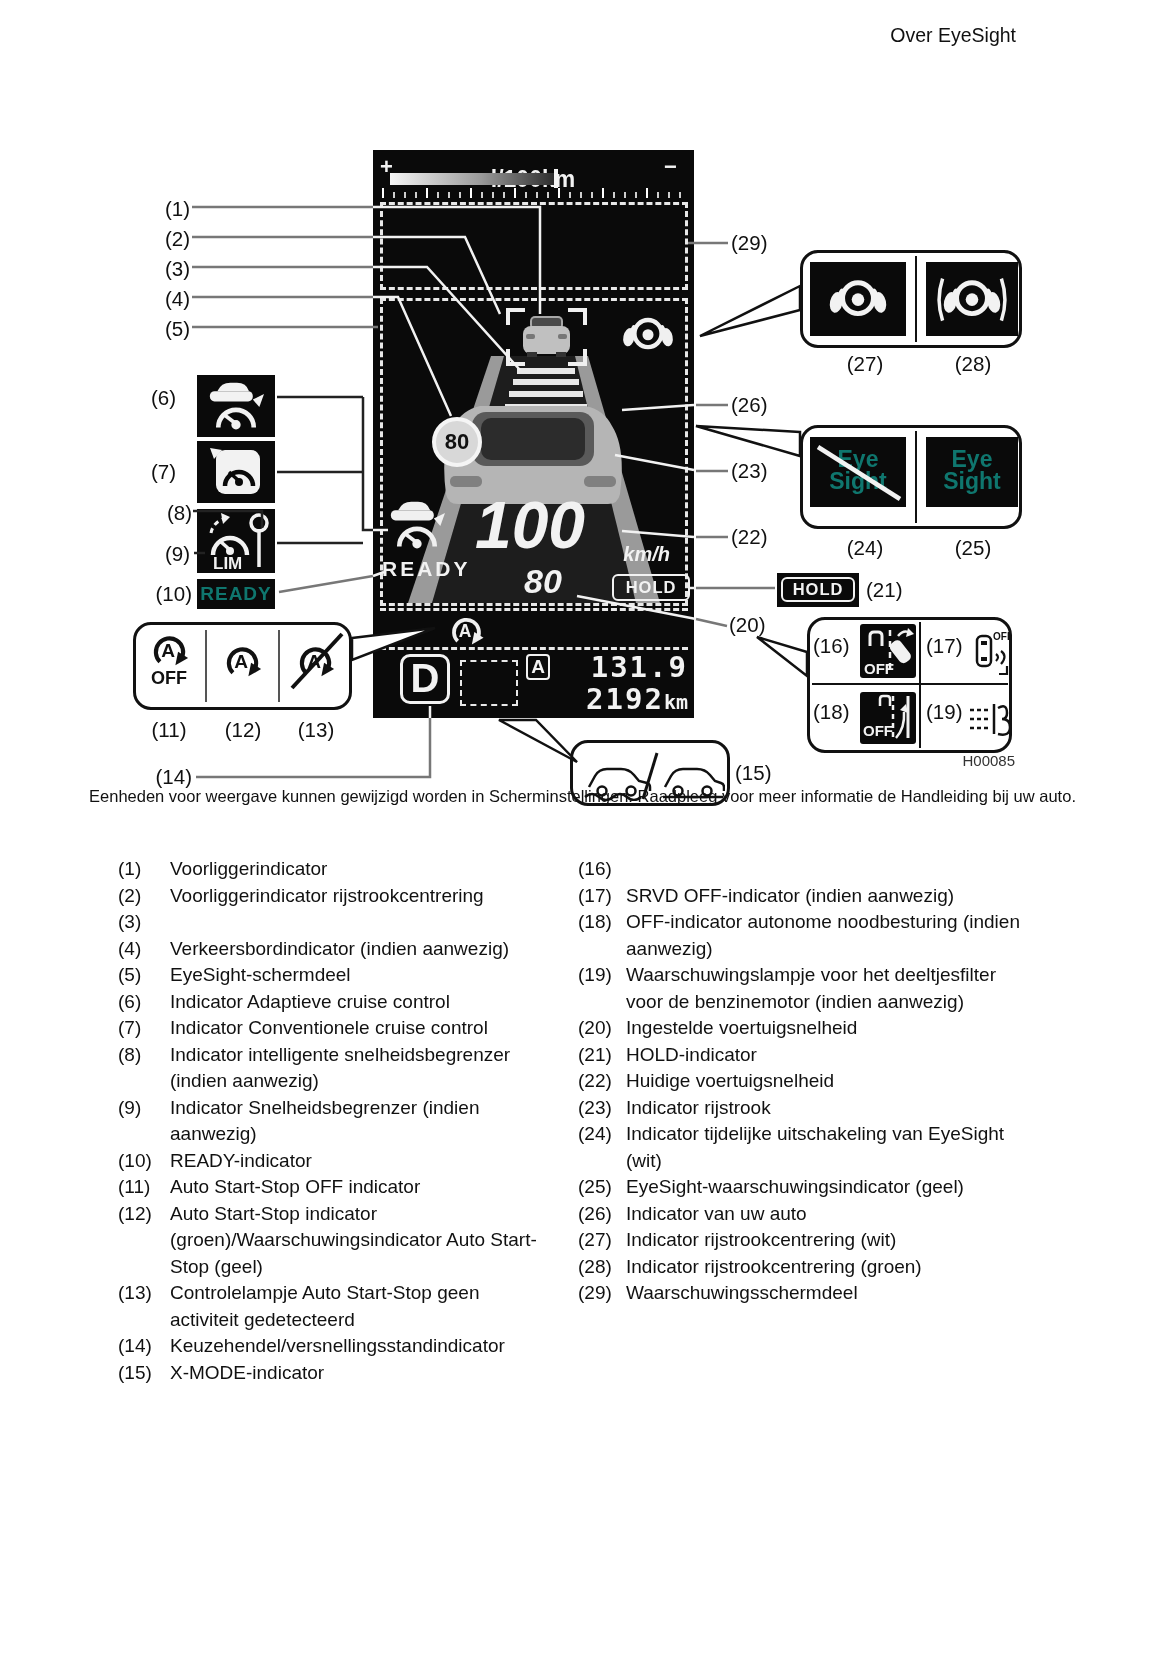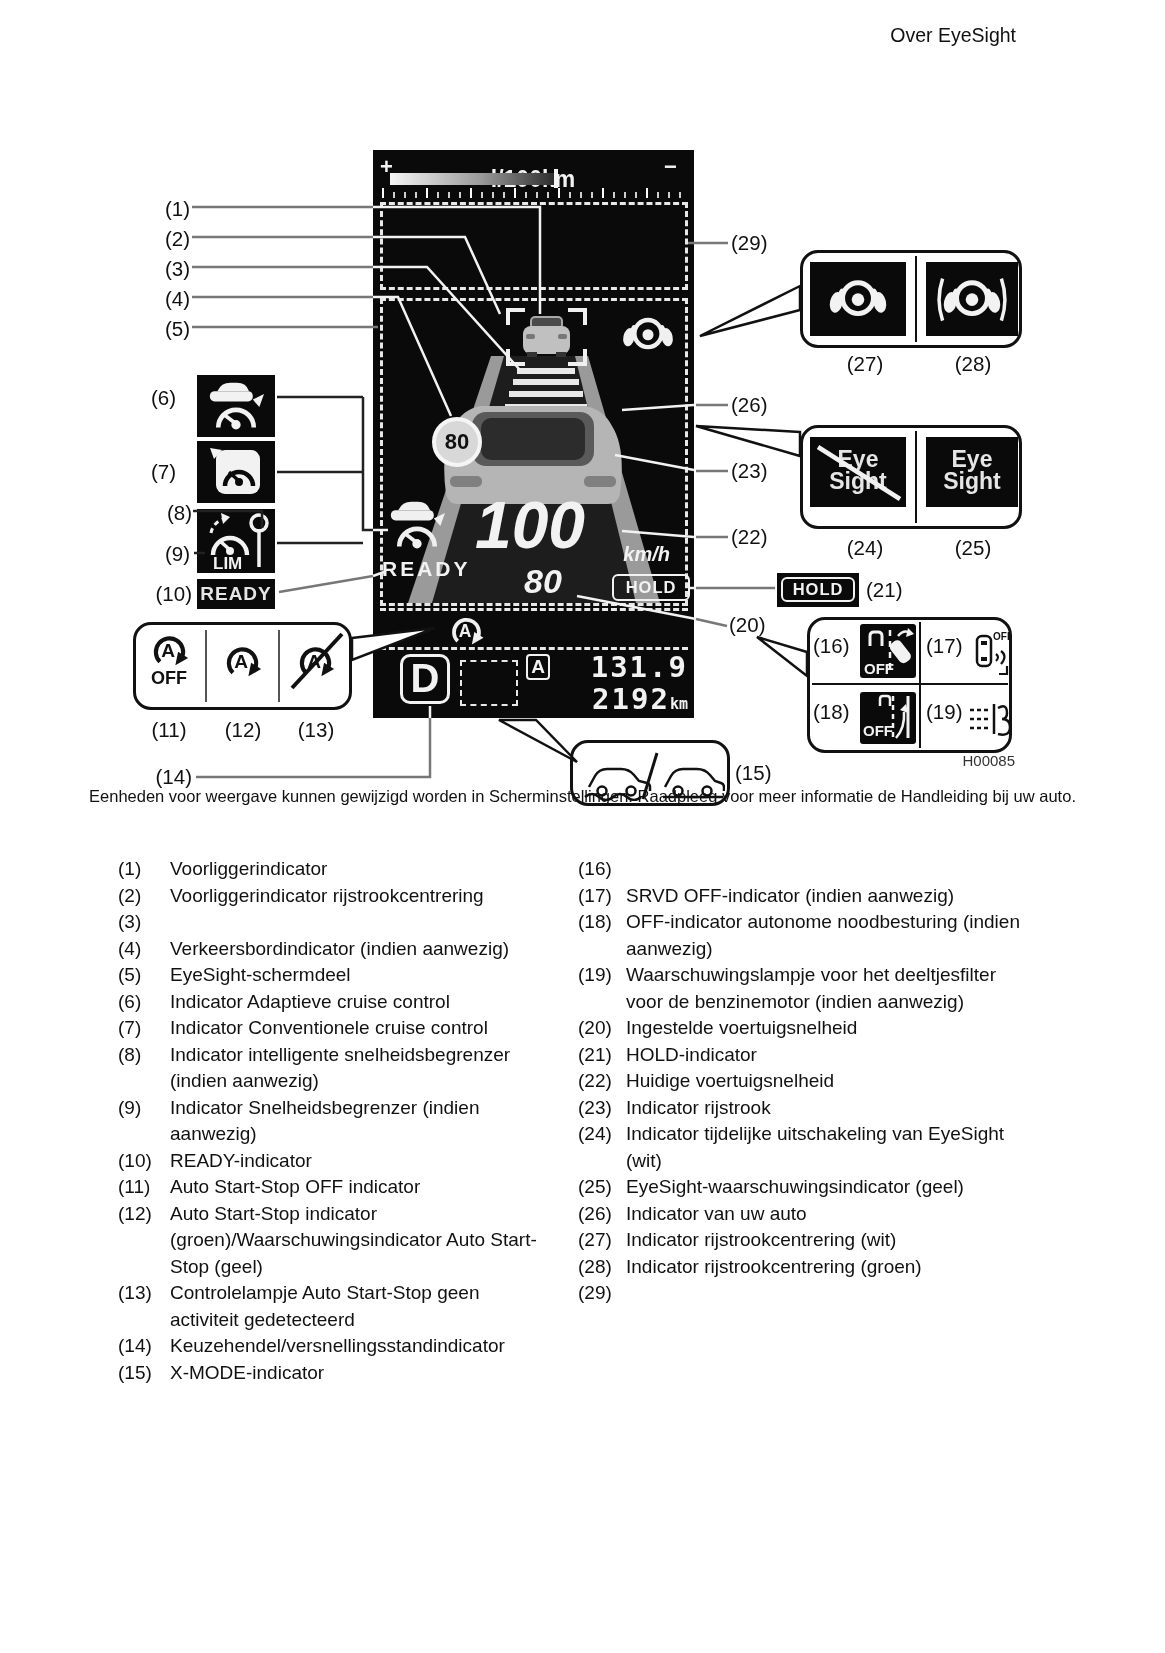--- a/index.html
+++ b/index.html
@@ -5,21 +5,21 @@
   html,body{margin:0;padding:0;background:#fff;}
   .page{position:relative;width:1165px;height:1412px;background:#fff;
         font-family:"Liberation Sans",sans-serif;color:#111;overflow:hidden;}
   .abs{position:absolute;}
   .callout{font-size:20.5px;color:#111;white-space:nowrap;}
   .ctr{text-align:center;}
   .rt{text-align:right;}
   .disp{background:#0a0a0a;}
   .dashbox{border:3px dashed #e8e8e8;box-sizing:border-box;}
   .rbox{background:#fff;border:3px solid #111;border-radius:18px;box-sizing:border-box;}
-  .cellblack{background:#0a0a0a;color:#e5e5e5;}
+  .cellblack{background:#0a0a0a;color:#0f766e;}
   .wlabel{color:#f2f2f2;}
   .monod{font-family:"DejaVu Sans Mono",monospace;font-weight:bold;color:#f2f2f2;}
   .lcol{font-size:19px;line-height:26.5px;color:#111;}
   .lrow{display:flex;}
   .lnum{flex:0 0 52px;}
   .lnum2{flex:0 0 48px;}
   .ltext{flex:1;}
   svg{display:block;}
 </style>
 </head>
@@ -123,21 +123,21 @@
   <div class="abs" style="left:380px;top:608px;width:308px;height:42px;border-top:3px dashed #e8e8e8;border-bottom:3px dashed #e8e8e8;box-sizing:border-box;"></div>
   <svg class="abs" style="left:446px;top:611px;color:#f0f0f0;" width="40" height="37" viewBox="0 0 48 44">
       <use href="#g-autostop"></use>
     </svg>
 
   <div class="abs ctr wlabel" style="left:400px;top:654px;width:50px;height:50px;border:3px solid #f2f2f2;border-radius:10px;box-sizing:border-box;font-size:40px;font-weight:bold;line-height:43px;">D</div>
   <div class="abs" style="left:460px;top:660px;width:58px;height:46px;border:2.5px dashed #e8e8e8;box-sizing:border-box;"></div>
   <div class="abs ctr wlabel" style="left:526px;top:654px;width:24px;height:26px;border:2.5px solid #f2f2f2;border-radius:4px;box-sizing:border-box;font-size:19px;font-weight:bold;line-height:21px;">A</div>
   <div class="abs rt monod" style="left:560px;top:650px;width:128px;font-size:29px;letter-spacing:2px;">131.9</div>
   <div class="abs rt" style="left:520px;top:682px;width:168px;">
-    <span class="monod" style="font-size:29px;letter-spacing:2px;">2192</span><span class="monod" style="font-size:15px;">km</span>
+    <span class="monod" style="font-size:29px;letter-spacing:2px;">2192</span><span class="monod" style="font-size:20px;">km</span>
   </div>
 
   <div class="abs callout rt" style="left:146px;top:197px;width:44px;">(1)</div>
   <div class="abs callout rt" style="left:146px;top:227px;width:44px;">(2)</div>
   <div class="abs callout rt" style="left:146px;top:257px;width:44px;">(3)</div>
   <div class="abs callout rt" style="left:146px;top:287px;width:44px;">(4)</div>
   <div class="abs callout rt" style="left:146px;top:317px;width:44px;">(5)</div>
 
   <div class="abs callout rt" style="left:128px;top:386px;width:48px;">(6)</div>
   <div class="abs cellblack" style="left:197px;top:375px;width:78px;height:62px;">
@@ -503,18 +503,19 @@
         <span class="ltext">Indicator rijstrookcentrering (wit)</span>
       </div>
 
       <div class="lrow">
         <span class="lnum2">(28)</span>
         <span class="ltext">Indicator rijstrookcentrering (groen)</span>
       </div>
 
       <div class="lrow">
         <span class="lnum2">(29)</span>
+        <span class="ltext">Waarschuwingsschermdeel</span>
       </div>
     </div>
 
   <div class="abs rt" style="left:940px;top:1490px;width:80px;font-size:28px;">21</div>
 
 </div>
 
 </body></html>

